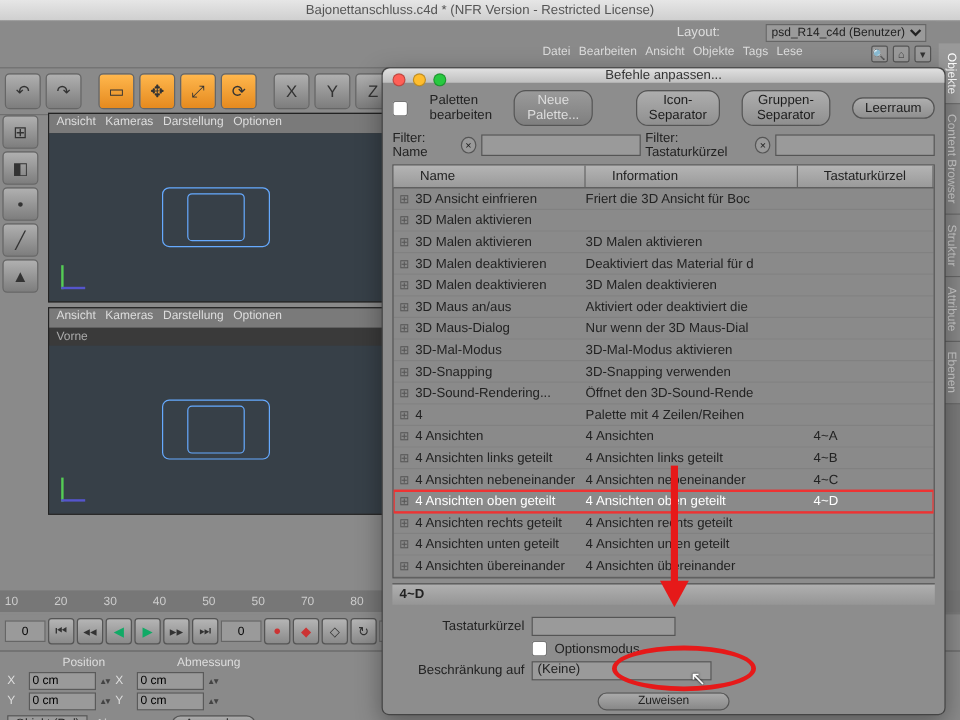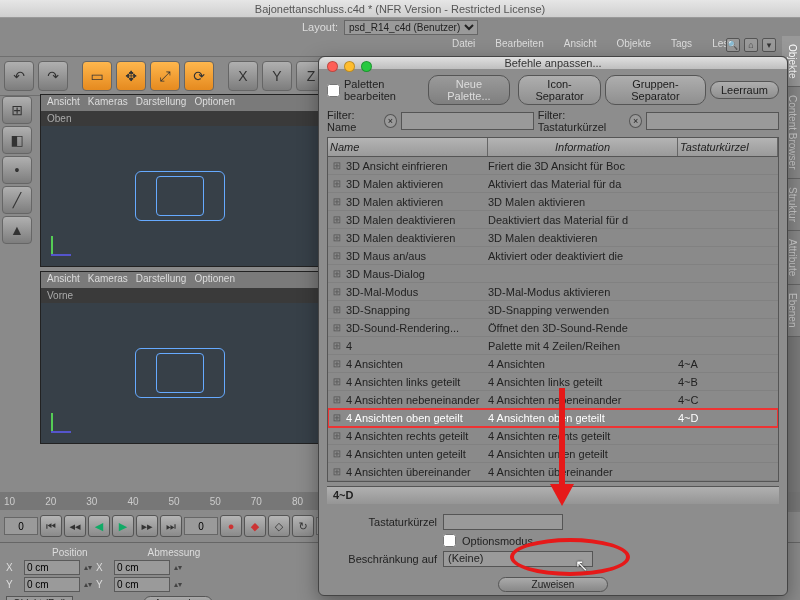--- a/index.html
+++ b/index.html
@@ -6,22 +6,22 @@
   body { background:#8a8a8a; width:800px; height:600px; overflow:hidden; font-size:11px; color:#222; position:relative; }
 
   
   .titlebar { height:18px; background:linear-gradient(#e6e6e6,#cfcfcf); display:flex; align-items:center; justify-content:center; font-size:11px; color:#555; border-bottom:1px solid #999; }
 
   
   .menubar { height:18px; background:#8a8a8a; display:flex; gap:12px; padding:2px 8px; color:#ddd; font-size:11px; }
   .menubar span { cursor:default; }
 
   
-  .layoutrow { height:18px; display:flex; align-items:center; justify-content:center; gap:6px; padding:0 8px; color:#ddd; font-size:11px; background:#8a8a8a; }
-  .layoutrow select { font-size:10px; background:#9a9a9a; border:1px solid #666; color:#222; }
+  .layoutrow { height:18px; display:flex; align-items:center; justify-content:flex-end; gap:6px; padding:0 8px; color:#ddd; font-size:11px; background:#8a8a8a; }
+  .layoutrow select { font-size:10px; background:#9a9a9a; border:1px solid #666; color:#222;margin-left:32px; }
 
   
   .maintoolbar { height:40px; background:#8a8a8a; display:flex; gap:4px; padding:4px; border-top:1px solid #6f6f6f; border-bottom:1px solid #6f6f6f; }
   .tbicon { width:30px; height:30px; border:1px solid #666; border-radius:4px; background:linear-gradient(#b0b0b0,#7d7d7d); display:flex; align-items:center; justify-content:center; color:#333; font-size:14px; }
   .tbicon.orange { background:linear-gradient(#ffb74d,#e58a1f); }
   .tbicon.blue { background:linear-gradient(#6aa7e0,#3d6ea5); }
 
   
   .sidetabs { position:absolute; right:0; top:36px; width:18px; height:500px; background:#7a7a7a; display:flex; flex-direction:column; }
   .sidetab { writing-mode:vertical-rl; text-orientation:mixed; padding:8px 2px; font-size:10px; color:#ccc; background:#888; border-bottom:1px solid #666; cursor:default; }
@@ -62,32 +62,32 @@
   .pillbtn { background:linear-gradient(#aaa,#888); border:1px solid #555; border-radius:9px; padding:1px 10px; font-size:10px; color:#222; }
 
   
   .dialog { position:absolute; left:318px; top:56px; width:470px; height:540px; background:#8d8d8d; border:1px solid #444; border-radius:6px; box-shadow:0 6px 20px rgba(0,0,0,.35); display:flex; flex-direction:column; }
   .dialog .titlebar2 { height:22px; background:linear-gradient(#e0e0e0,#bfbfbf); border-radius:6px 6px 0 0; display:flex; align-items:center; justify-content:center; position:relative; font-size:11px; color:#333; }
   .traffic { position:absolute; left:8px; top:4px; display:flex; gap:6px; }
   .traffic span { width:11px; height:11px; border-radius:50%; border:1px solid rgba(0,0,0,.25); }
   .traffic .r{background:#ff5f57;} .traffic .y{background:#ffbd2e;} .traffic .g{background:#28c940;}
 
   .dlgbody { flex:1; padding:6px 8px 8px 8px; display:flex; flex-direction:column; gap:4px; }
-  .toprow { display:flex; gap:4px; align-items:center; }
+  .toprow { display:flex; gap:18px; align-items:center; }
   .chip { background:linear-gradient(#aeaeae,#8f8f8f); border:1px solid #555; border-radius:10px; padding:2px 10px; font-size:11px; color:#1c1c1c; }
   .chip.dim { color:#ddd; background:linear-gradient(#9a9a9a,#7f7f7f); }
 
   .filters { display:flex; gap:4px; font-size:11px; color:#222; align-items:center; }
   .filters input { flex:1; height:18px; background:#9a9a9a; border:1px solid #555; padding:0 4px; font-size:11px; }
   .clr { width:14px; height:14px; border:1px solid #555; border-radius:50%; display:inline-flex; align-items:center; justify-content:center; font-size:9px; background:#9a9a9a; }
 
   .grid { border:1px solid #555; background:#8a8a8a; flex:1; display:flex; flex-direction:column; }
   .ghdr { display:flex; background:linear-gradient(#b4b4b4,#9a9a9a); border-bottom:1px solid #555; font-size:11px; }
-  .ghdr > div { padding:3px 2px; border-right:1px solid #666;font-style:italic; }
-  .col-n{flex:0 0 160px;} .col-i{flex:1;text-align:center;} .col-k{flex:0 0 100px;}
+  .ghdr > div { padding:3px 22px; border-right:1px solid #666; }
+  .col-n{flex:0 0 160px;} .col-i{flex:1;} .col-k{flex:0 0 100px;}
   .gbody { flex:1; overflow:auto; }
   .grow { display:flex; font-size:11px; border-bottom:1px solid rgba(0,0,0,.06); height:18px; align-items:center; }
   .grow .ic { width:18px; text-align:center; font-size:10px; color:#555; }
   .grow .c1{flex:0 0 142px; white-space:nowrap; overflow:hidden;}
   .grow .c2{flex:1; white-space:nowrap; overflow:hidden;}
   .grow .c3{flex:0 0 100px;}
   .grow.box { outline:2px solid #e33; outline-offset:-1px; background:#8a8a8a; color:#fff; }
 
   .btmstrip { height:18px; background:linear-gradient(#b0b0b0,#959595); border-top:1px solid #555; padding:2px 6px; font-size:11px; font-weight:bold; }
 
@@ -109,21 +109,21 @@
 
   
   .attrpanel { position:absolute; right:22px; top:320px; width:38px; height:60px; background:#888; border:1px solid #555; display:flex; gap:2px; padding:3px; flex-wrap:wrap; }
   .attrpanel .sq{ width:14px; height:14px; background:#9c9c9c; border:1px solid #555; font-size:9px; text-align:center; }
 
   
   .trcorner { position:absolute; right:24px; top:38px; display:flex; gap:4px; }
   .trcorner .sm { width:14px; height:14px; border:1px solid #555; background:#9a9a9a; border-radius:2px; font-size:9px; text-align:center; line-height:12px; color:#333; }
 
   
-  .objmenu { position:absolute; left:448px; top:38px; right:24px; height:16px; display:flex; gap:20px; color:#ddd; font-size:10px; padding:0 4px; background:#8a8a8a; }
+  .objmenu { position:absolute; left:448px; top:38px; right:24px; height:16px; display:flex; gap:7px; color:#ddd; font-size:10px; padding:0 4px; background:#8a8a8a; }
 </style>
 </head>
 <body>
 
 <div class="titlebar">
   <span>Bajonettanschluss.c4d * (NFR Version - Restricted License)</span>
 </div>
 
 <div class="menubar">
   <span>Mesh</span>
@@ -189,21 +189,20 @@
 </div>
 
 <div class="viewports">
   <div class="vp">
     <div class="vpmenu">
       <span>Ansicht</span>
       <span>Kameras</span>
       <span>Darstellung</span>
       <span>Optionen</span>
     </div>
-    <div class="vplabel">Oben</div>
     <div class="vpcanvas">
         <div class="wire"></div>
         <div class="axis"></div>
       </div>
   </div>
   <div class="vp">
     <div class="vpmenu">
       <span>Ansicht</span>
       <span>Kameras</span>
       <span>Darstellung</span>
@@ -324,21 +323,20 @@
       <div class="gbody" id="gbody">
           <div class="grow">
             <span class="ic">⊞</span>
             <span class="c1">3D Ansicht einfrieren</span>
             <span class="c2">Friert die 3D Ansicht für Boc</span>
             <span class="c3"></span>
           </div>
           <div class="grow">
             <span class="ic">⊞</span>
             <span class="c1">3D Malen aktivieren</span>
-            <span class="c2">Aktiviert das Material für da</span>
             <span class="c3"></span>
           </div>
           <div class="grow">
             <span class="ic">⊞</span>
             <span class="c1">3D Malen aktivieren</span>
             <span class="c2">3D Malen aktivieren</span>
             <span class="c3"></span>
           </div>
           <div class="grow">
             <span class="ic">⊞</span>
@@ -354,20 +352,21 @@
           </div>
           <div class="grow">
             <span class="ic">⊞</span>
             <span class="c1">3D Maus an/aus</span>
             <span class="c2">Aktiviert oder deaktiviert die</span>
             <span class="c3"></span>
           </div>
           <div class="grow">
             <span class="ic">⊞</span>
             <span class="c1">3D Maus-Dialog</span>
+            <span class="c2">Nur wenn der 3D Maus-Dial</span>
             <span class="c3"></span>
           </div>
           <div class="grow">
             <span class="ic">⊞</span>
             <span class="c1">3D-Mal-Modus</span>
             <span class="c2">3D-Mal-Modus aktivieren</span>
             <span class="c3"></span>
           </div>
           <div class="grow">
             <span class="ic">⊞</span>

